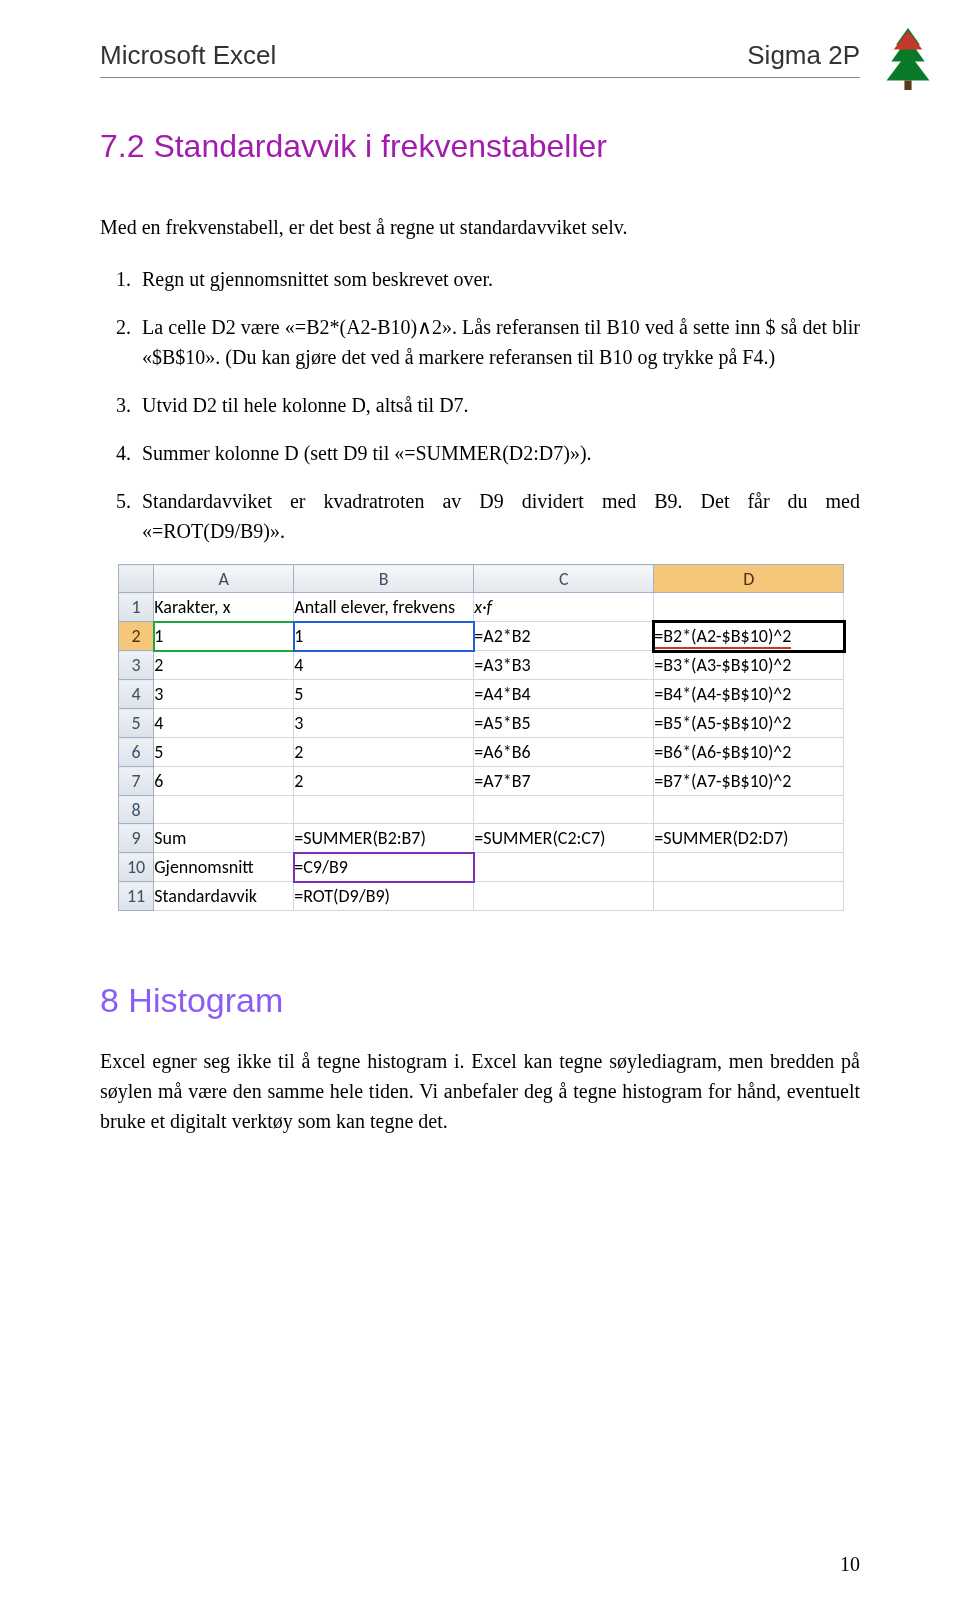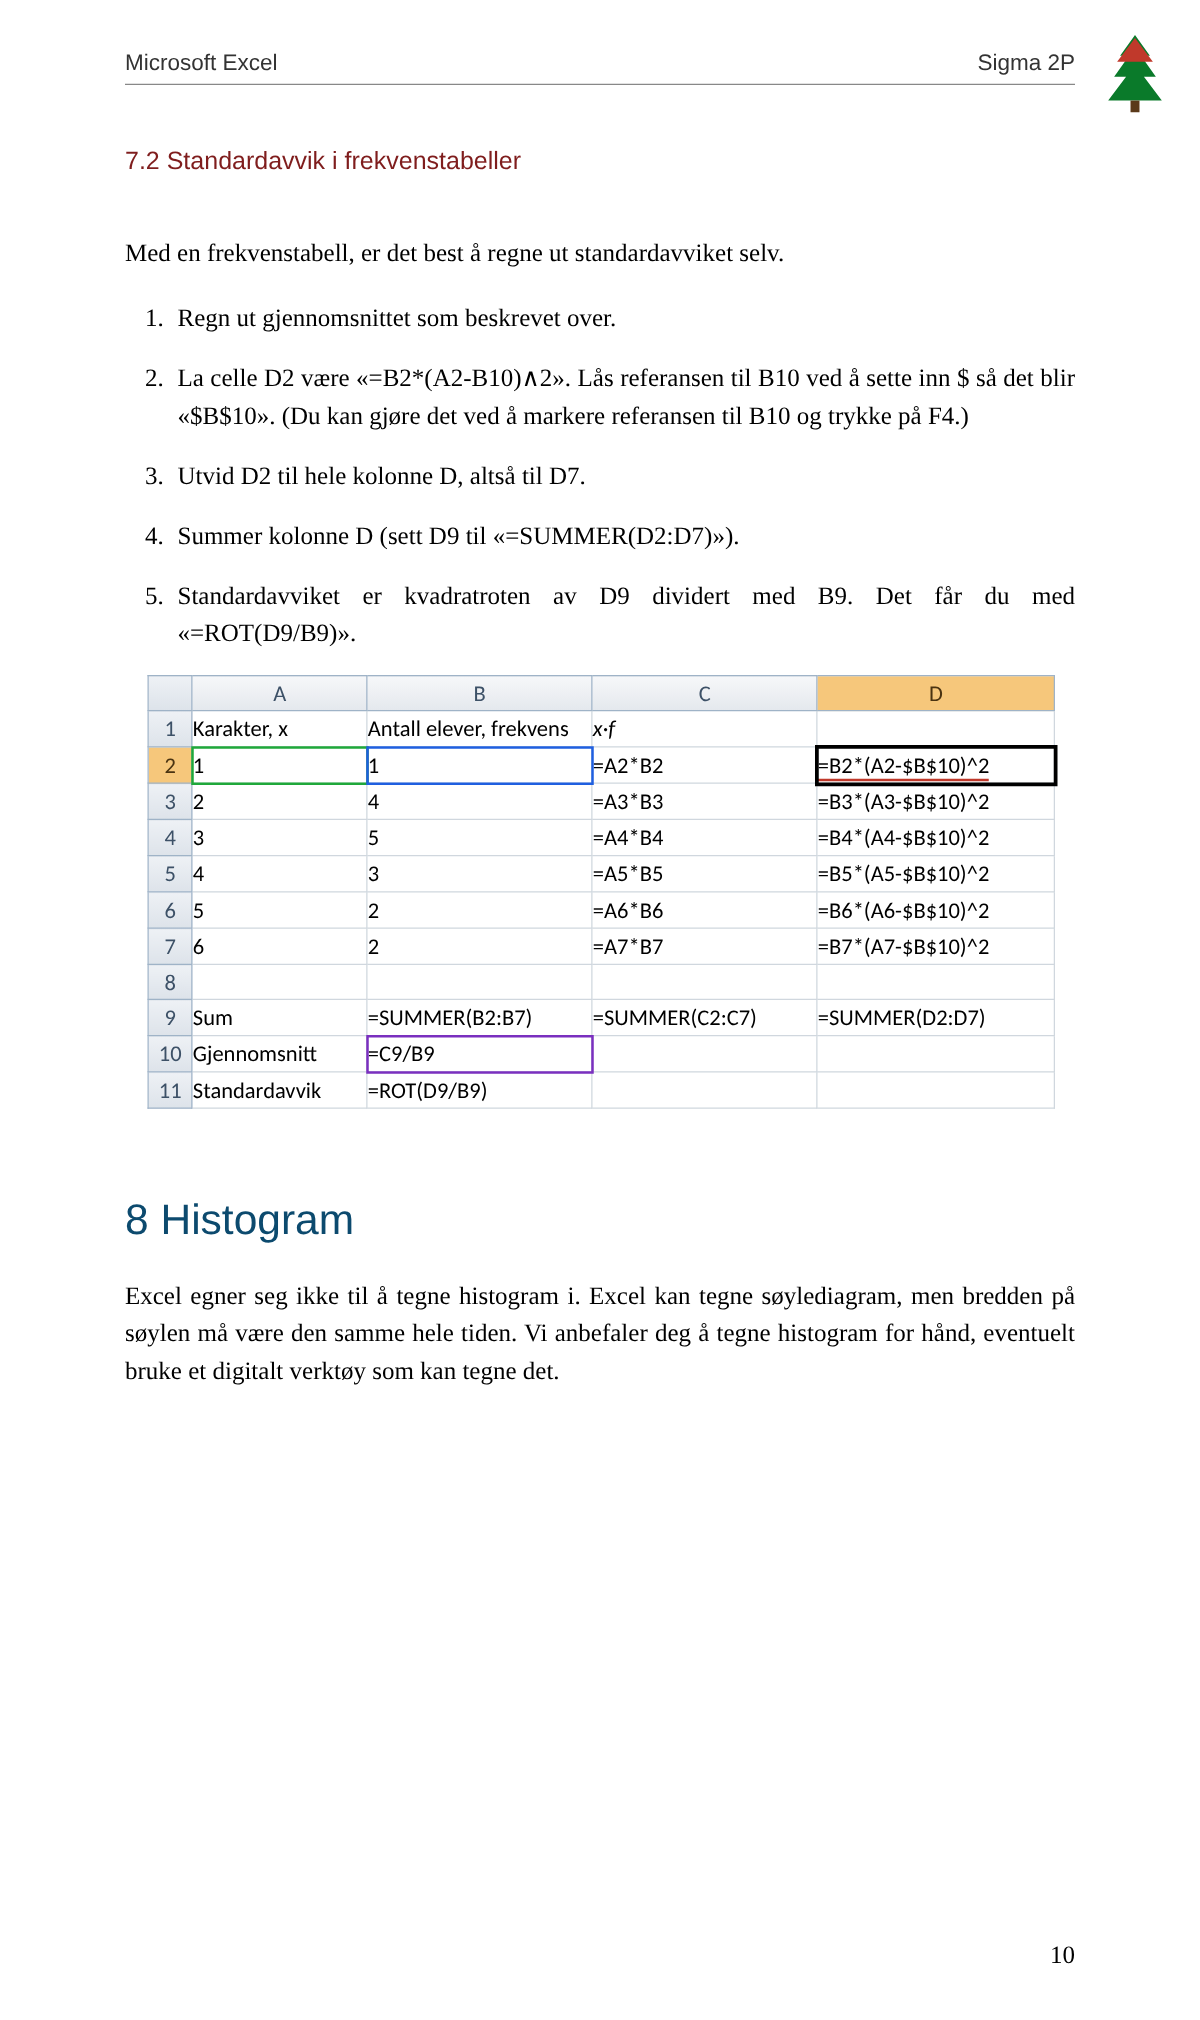--- a/index.html
+++ b/index.html
@@ -11,40 +11,40 @@
     color: #000;
     position: relative;
   }
   .page {
     padding: 40px 100px 40px 100px;
   }
   .header {
     display: flex;
     justify-content: space-between;
     font-family: 'Myriad Pro', 'Segoe UI', Arial, sans-serif;
-    font-size: 18px;
+    font-size: 26px;
     color: #333;
     margin-bottom: 6px;
   }
   .header-line {
     border-bottom: 1px solid #888;
     margin-bottom: 50px;
   }
   .tree-icon {
     position: absolute;
     top: 28px;
     right: 28px;
     width: 48px;
     height: 62px;
   }
   h2 {
     font-family: 'Myriad Pro', 'Segoe UI', Arial, sans-serif;
     font-weight: normal;
-    font-size: 20px;
-    color: #7f1d1d;
+    font-size: 32px;
+    color: #a21caf;
     margin-bottom: 29px;
   }
   .intro {
     font-size: 20px;
     line-height: 1.45;
     margin-bottom: 22px;
     margin-top: 48px;
   }
   ol.steps {
     list-style: decimal;
@@ -105,21 +105,21 @@
   .col-D { width: 190px; }
   td.green-box { outline: 2px solid #1fa83a; outline-offset: -1px; }
   td.blue-box { outline: 2px solid #1f5fe0; outline-offset: -1px; }
   td.purple-box { outline: 2px solid #7a2fbf; outline-offset: -1px; }
   td.black-box { outline: 3px solid #000; outline-offset: -1px; font-weight: 400; }
   td.red-text span { border-bottom: 2px solid #c0392b; }
   h1.section {
     font-family: 'Myriad Pro', 'Segoe UI', Arial, sans-serif;
     font-weight: normal;
     font-size: 34px;
-    color: #0c4a6e;
+    color: #8b5cf6;
     margin-bottom: 26px;
   }
   .body-p {
     font-size: 20px;
     line-height: 1.5;
     margin-bottom: 20px;
     text-align: justify;
   }
   .page-no {
     position: absolute;

